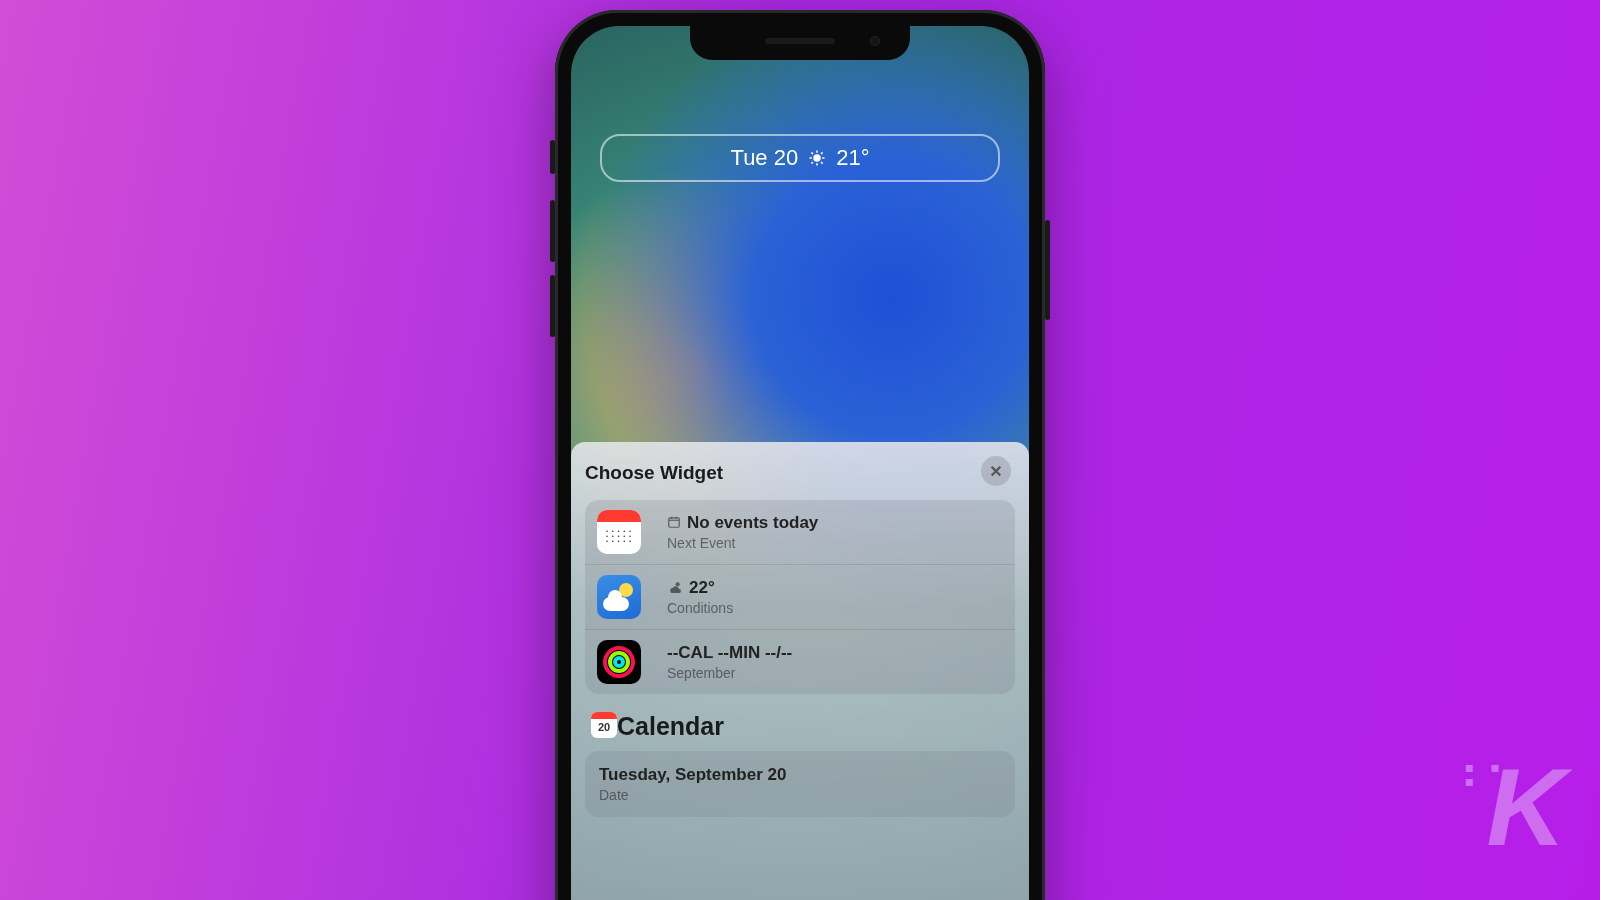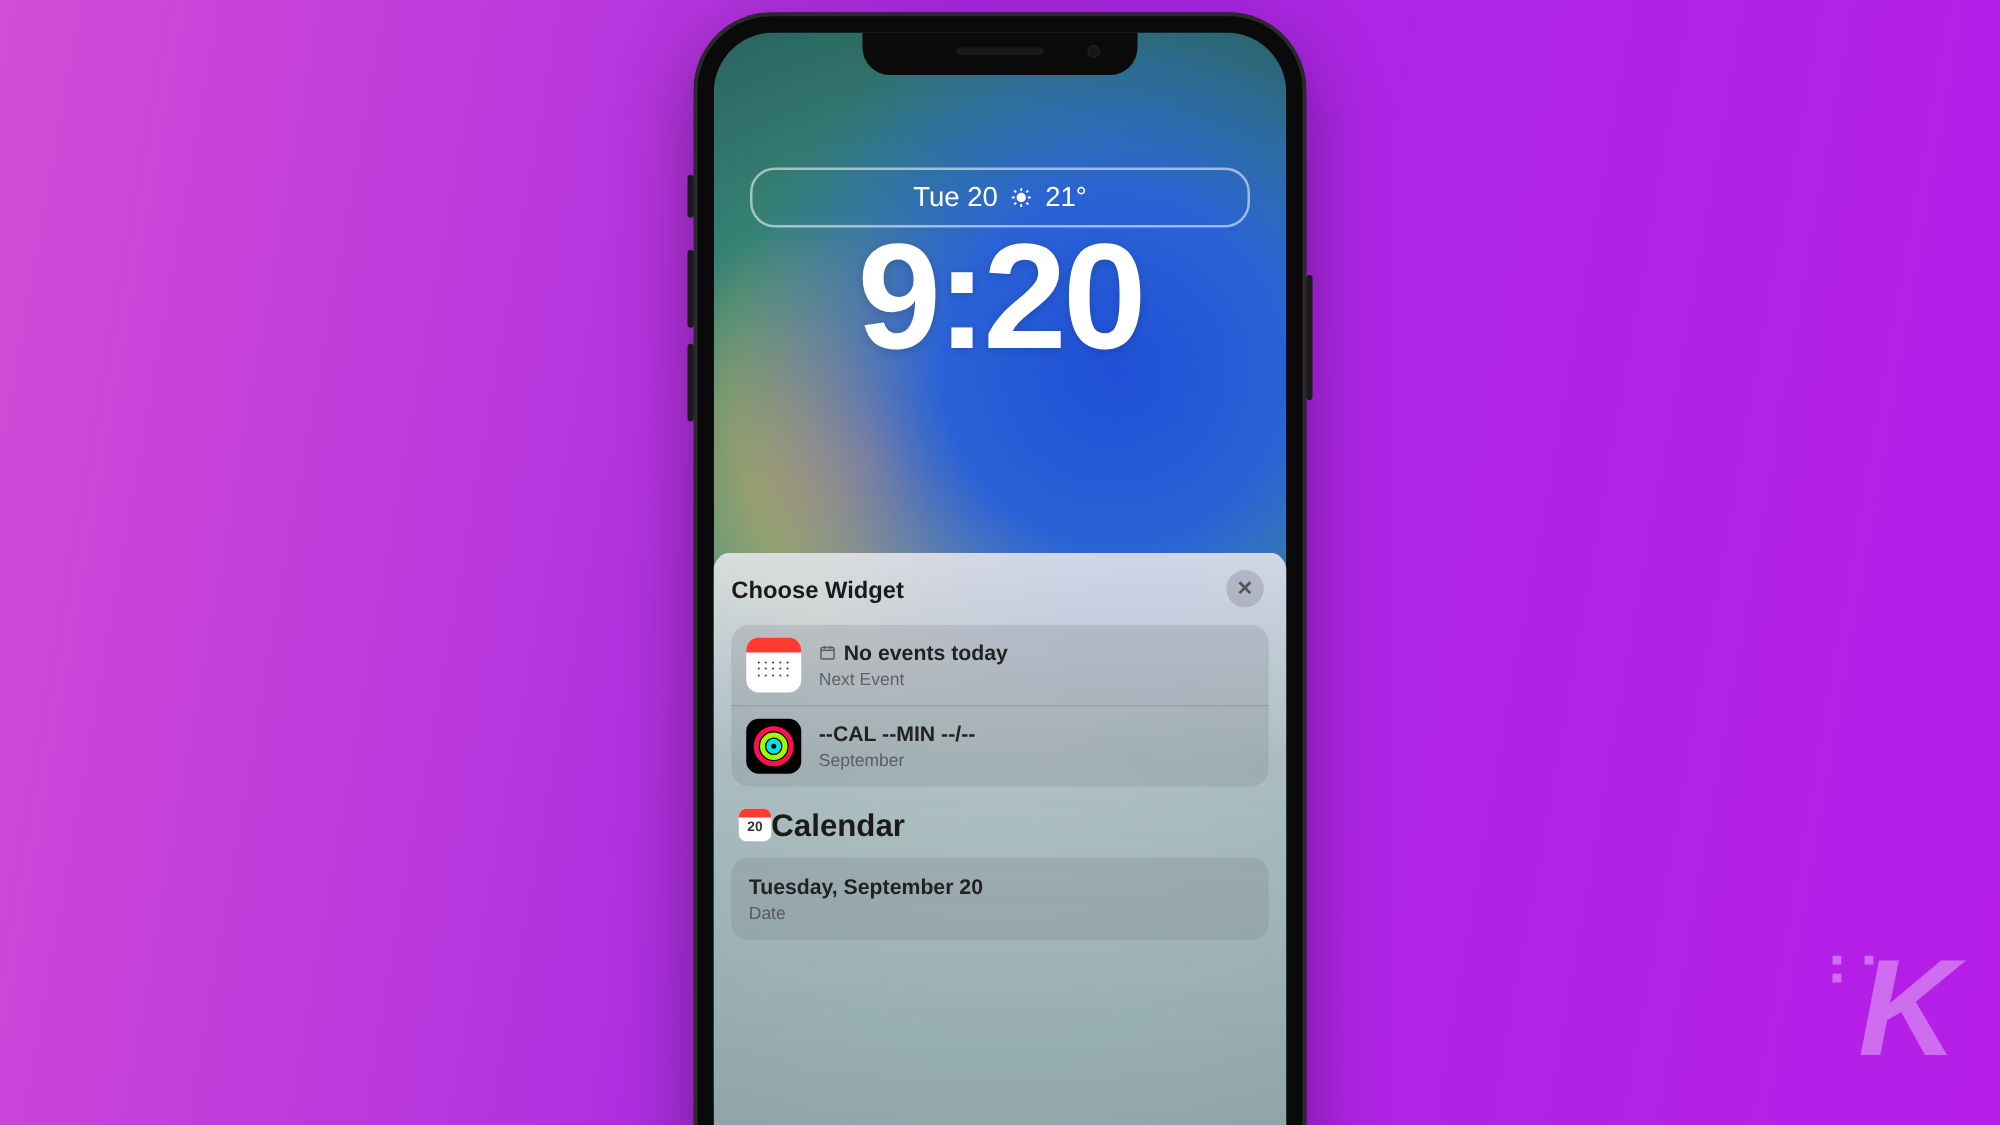--- a/index.html
+++ b/index.html
@@ -114,21 +114,21 @@
     font-size: 19px; font-weight: 700; color: #1a1a1a;
     padding: 6px 6px 10px 6px;
   }
 
   .card {
     background: rgba(120,120,130,0.22);
     border-radius: 14px;
     overflow: hidden;
   }
   .row {
-    display: flex; align-items: center; gap: 14px;
+    display: flex; align-items: center; gap: 26px;
     padding: 10px 12px;
     border-bottom: 1px solid rgba(120,120,130,0.35);
     cursor: pointer;
   }
   .row:last-child { border-bottom: none; }
   .icon-tile {
     width: 44px; height: 44px; border-radius: 10px;
     display: flex; align-items: center; justify-content: center;
     flex-shrink: 0;
   }
@@ -194,21 +194,20 @@
               <line x1="19" y1="12" x2="22" y2="12"></line>
             <line x1="4.5" y1="4.5" x2="6.6" y2="6.6"></line>
               <line x1="17.4" y1="17.4" x2="19.5" y2="19.5"></line>
             <line x1="4.5" y1="19.5" x2="6.6" y2="17.4"></line>
               <line x1="17.4" y1="6.6" x2="19.5" y2="4.5"></line>
           </svg>
         </span>
         <span>21°</span>
       </div>
 
-      <div class="clock">9:20</div>
 
       <div class="sheet">
         <div class="sheet-header">
           <span>Choose Widget</span>
           <div class="close-btn">
             <span>✕</span>
           </div>
         </div>
 
 
@@ -228,20 +227,38 @@
                       <line x1="8" y1="3" x2="8" y2="7"></line>
                       <line x1="16" y1="3" x2="16" y2="7"></line>
                     </svg>
                 </span>
                 <span>No events today</span>
               </div>
               <div class="row-sub">Next Event</div>
             </div>
           </div>
 
+          <div class="row">
+            <div class="icon-tile icon-weather">
+              <div class="sun"></div>
+                <div class="cloud"></div>
+            </div>
+            <div class="row-content">
+              <div class="row-title">
+                <span class="inline-icon">
+                  <svg width="16" height="14" viewBox="0 0 24 20" fill="#333">
+                      <circle cx="16" cy="6" r="3" fill="#333"></circle>
+                      <path d="M5 15a4 4 0 0 1 4-4 5 5 0 0 1 9 2 3 3 0 0 1 0 6H7a3 3 0 0 1-2-4z" fill="#333"></path>
+                    </svg>
+                </span>
+                <span>22°</span>
+              </div>
+              <div class="row-sub">Conditions</div>
+            </div>
+          </div>
 
           <div class="row">
             <div class="icon-tile icon-activity">
               <div class="ring r1"></div>
                 <div class="ring r2"></div>
                 <div class="ring r3"></div>
             </div>
             <div class="row-content">
               <div class="row-title">
                 <span>--CAL --MIN --/--</span>

